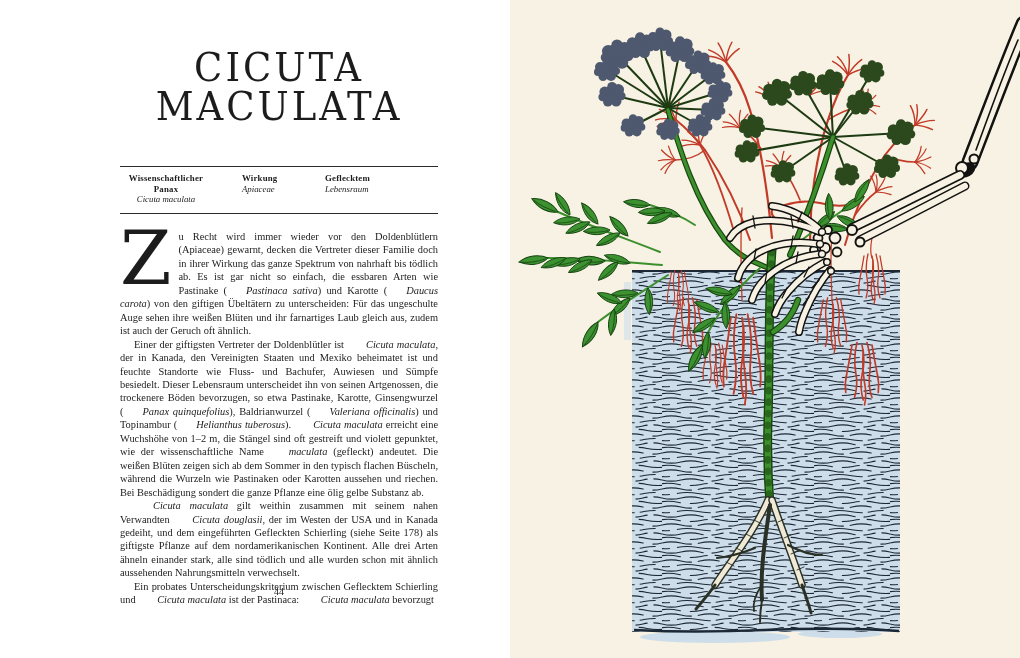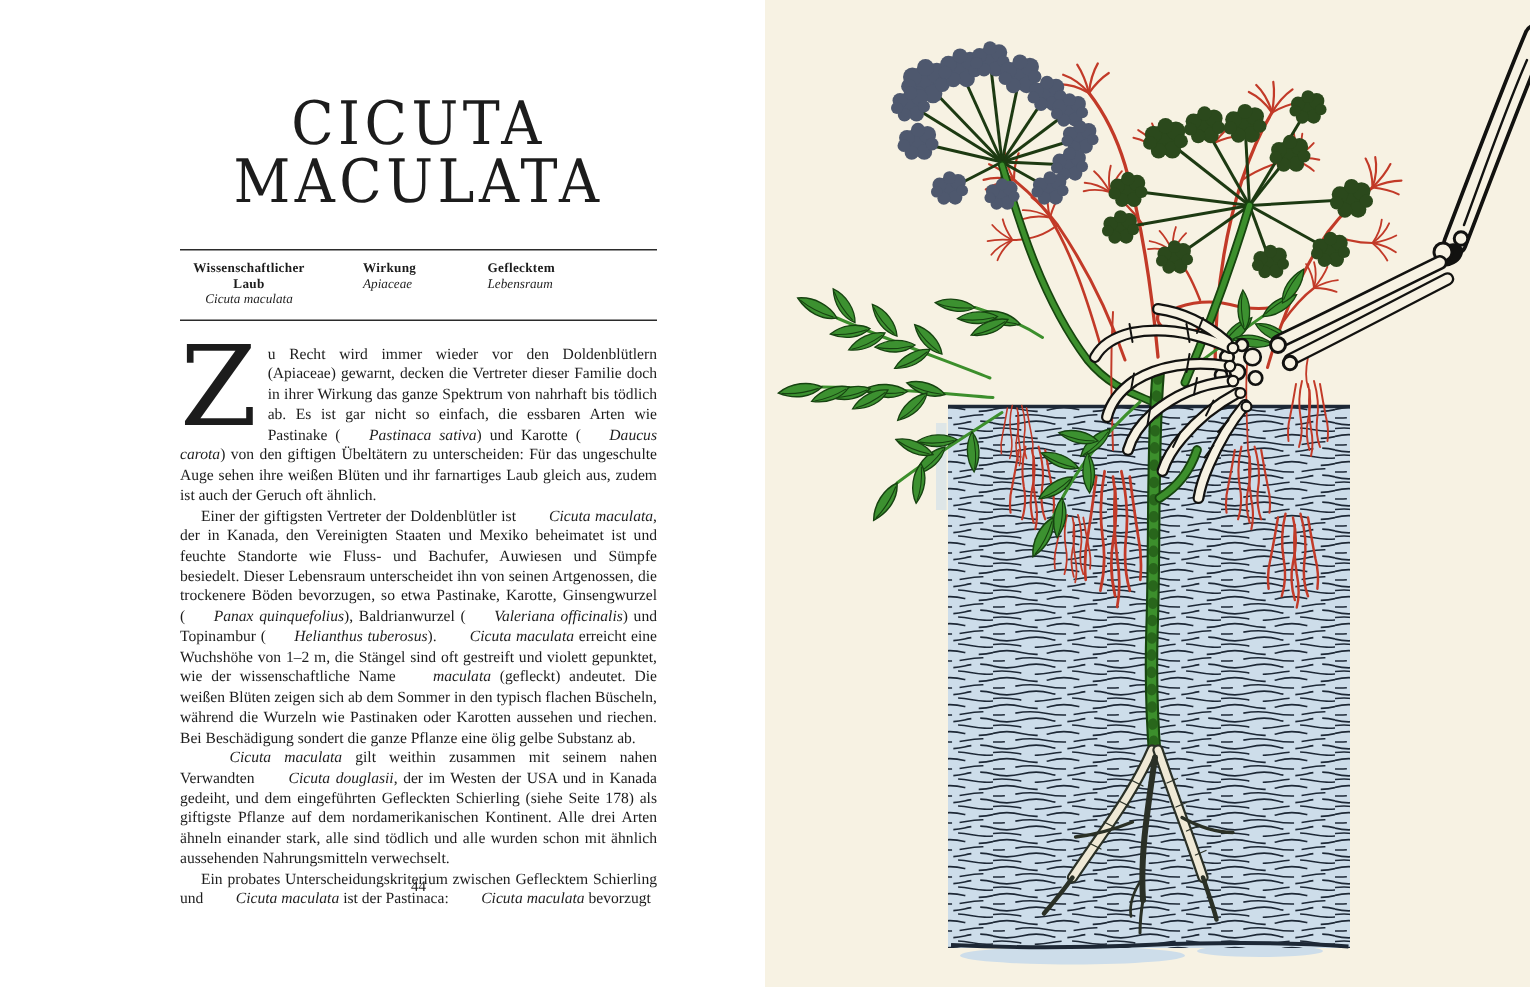--- a/index.html
+++ b/index.html
@@ -3,21 +3,21 @@
 <meta charset="utf-8">
 <style>
   html,body{margin:0;padding:0;}
   body{width:1020px;height:658px;overflow:hidden;background:#e8e8e8;
        font-family:"Liberation Serif", serif;}
   .spread{width:1020px;height:658px;display:flex;}
   .page{position:relative;width:510px;height:658px;}
   .page-left{background:var(--paper-left,#fff);color:var(--text-ink,#1c1c1c);}
   .page-right{background:var(--paper-right,#f7f2e3);}
 
-  .title{position:absolute;top:63px;left:120px;width:318px;margin:0;
+  .title{position:absolute;top:48px;left:120px;width:318px;margin:0;
          text-align:center;font-family:"DejaVu Serif", serif;font-weight:400;
          font-size:37px;line-height:1.06;letter-spacing:3px;color:var(--text-ink);}
   .title .tline{display:block;transform:scaleY(1.08);}
 
   .info{position:absolute;top:166px;left:120px;width:318px;height:46px;
         border-top:1px solid var(--rule,#2b2b2b);
         border-bottom:1px solid var(--rule,#2b2b2b);}
   .info-col{position:absolute;top:6px;font-size:8.8px;line-height:10.5px;}
   .info-col .lbl{font-weight:bold;letter-spacing:.2px;}
   .info-col .val{font-style:italic;}
@@ -60,21 +60,21 @@
 
   <section class="page page-left">
 
     <h1 class="title">
       <span class="tline">CICUTA</span>
       <span class="tline">MACULATA</span>
     </h1>
 
     <div class="info">
       <div class="info-col col1">
-        <div class="lbl">Wissenschaftlicher Laub</div>
+        <div class="lbl">Wissenschaftlicher Panax</div>
         <div class="val">Cicuta maculata</div>
       </div>
       <div class="info-col col2">
         <div class="lbl">Wirkung</div>
         <div class="val">Apiaceae</div>
       </div>
       <div class="info-col col3">
         <div class="lbl">Geflecktem</div>
         <div class="val">Lebensraum</div>
       </div>

